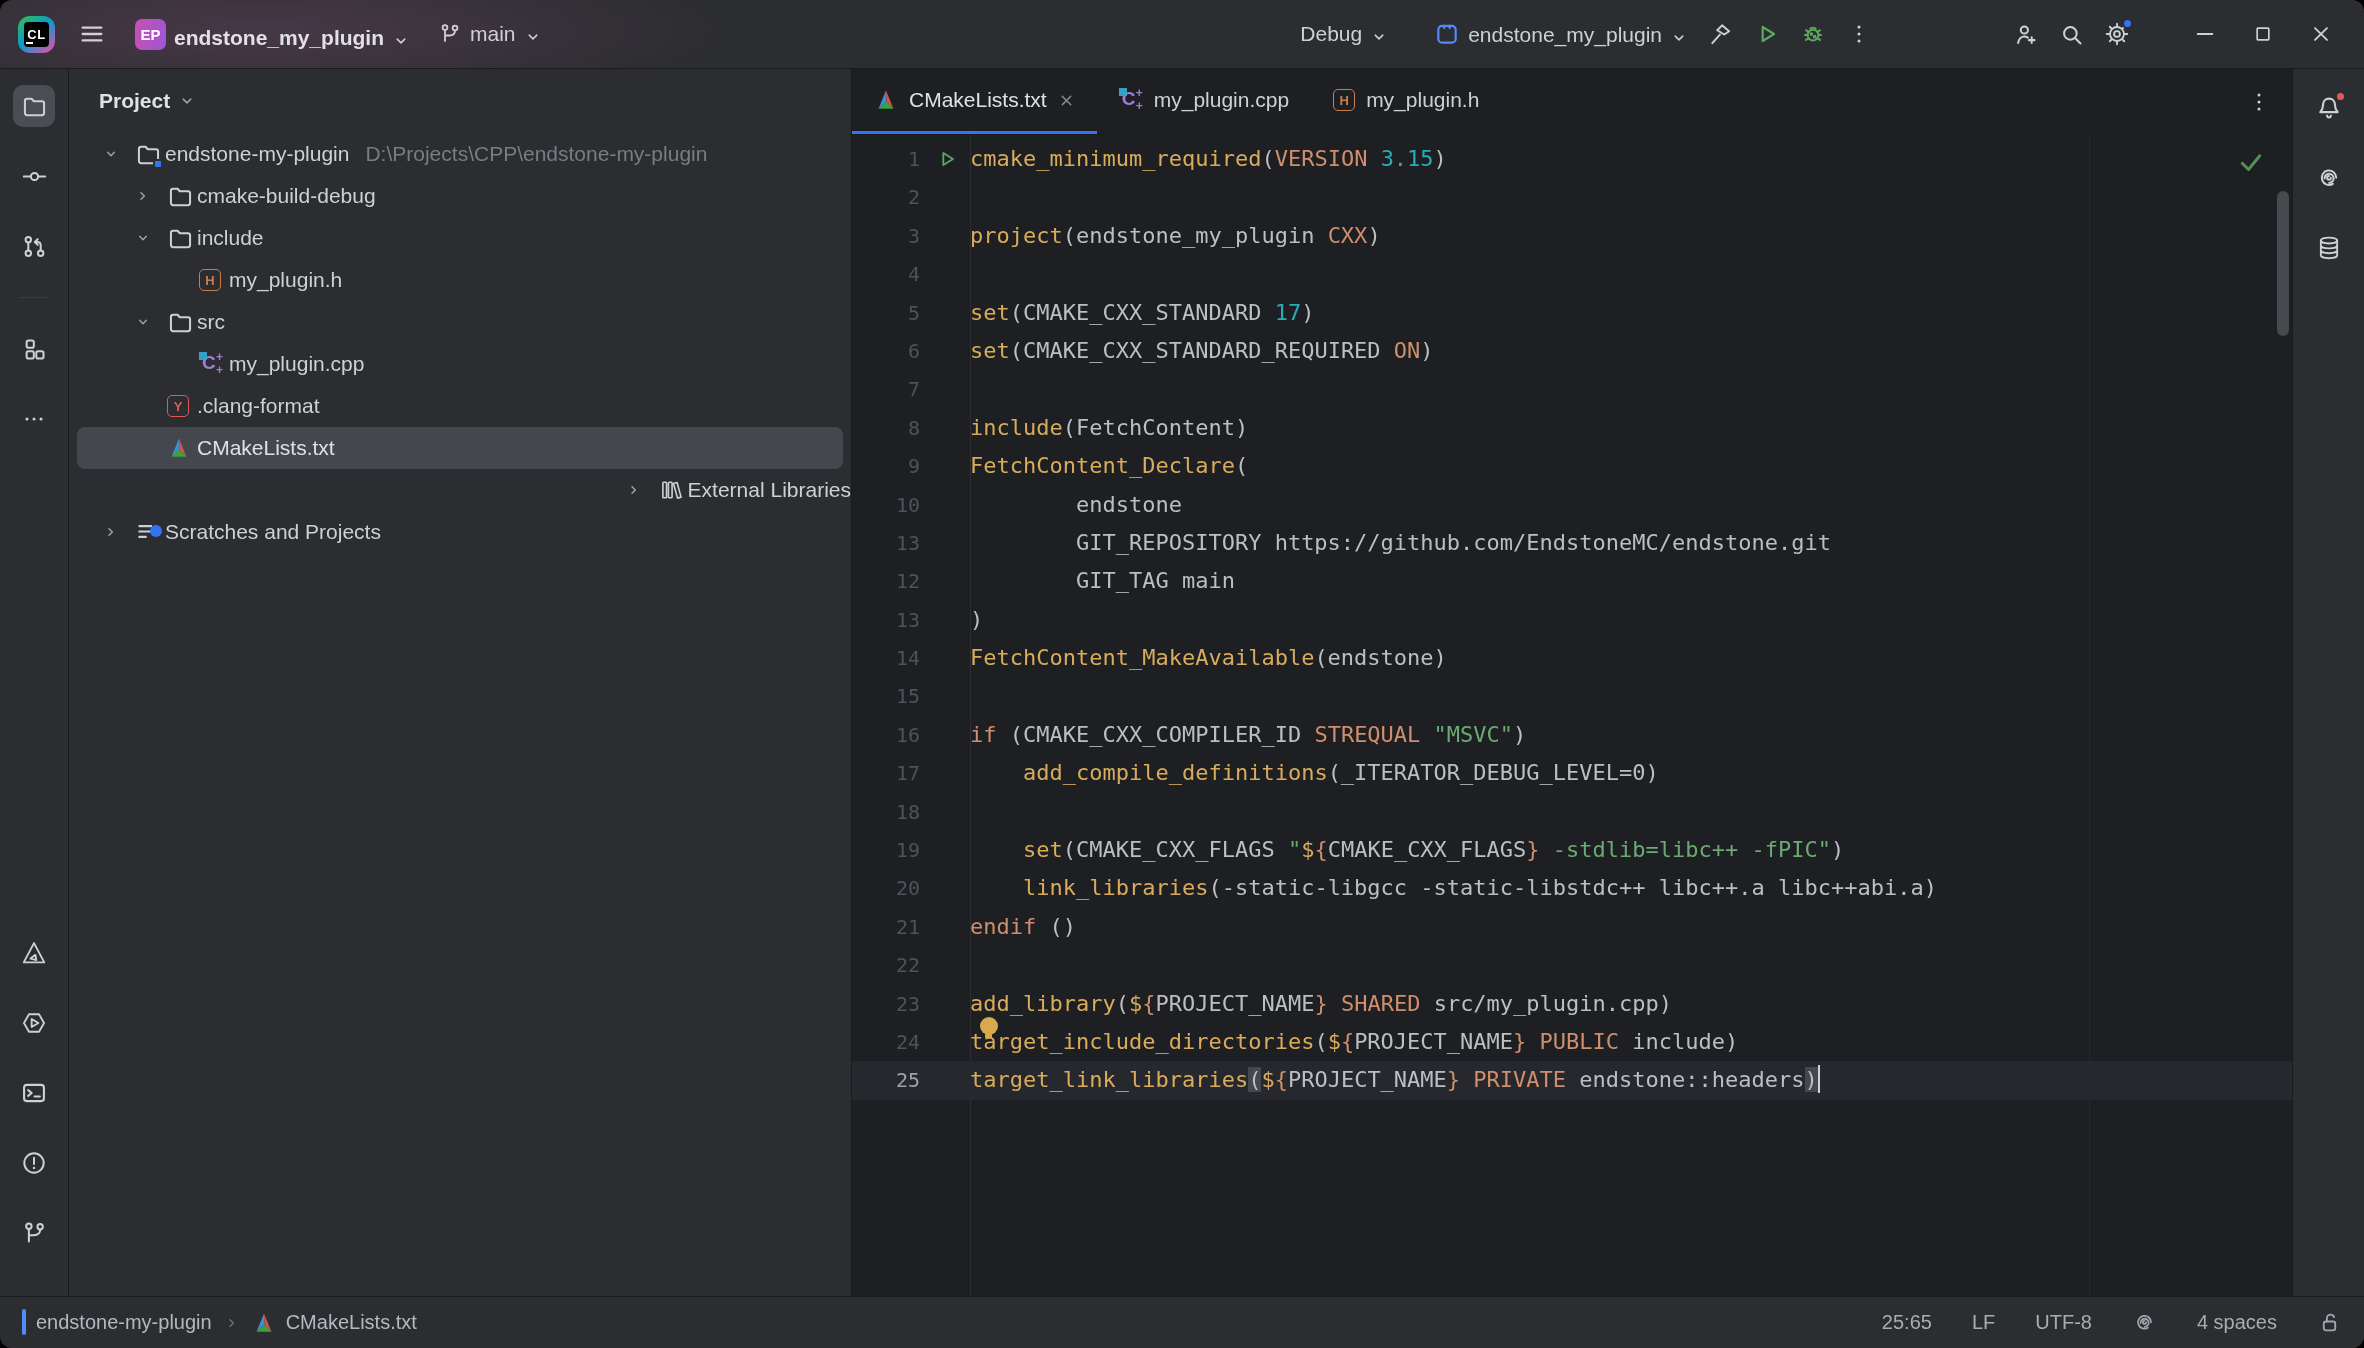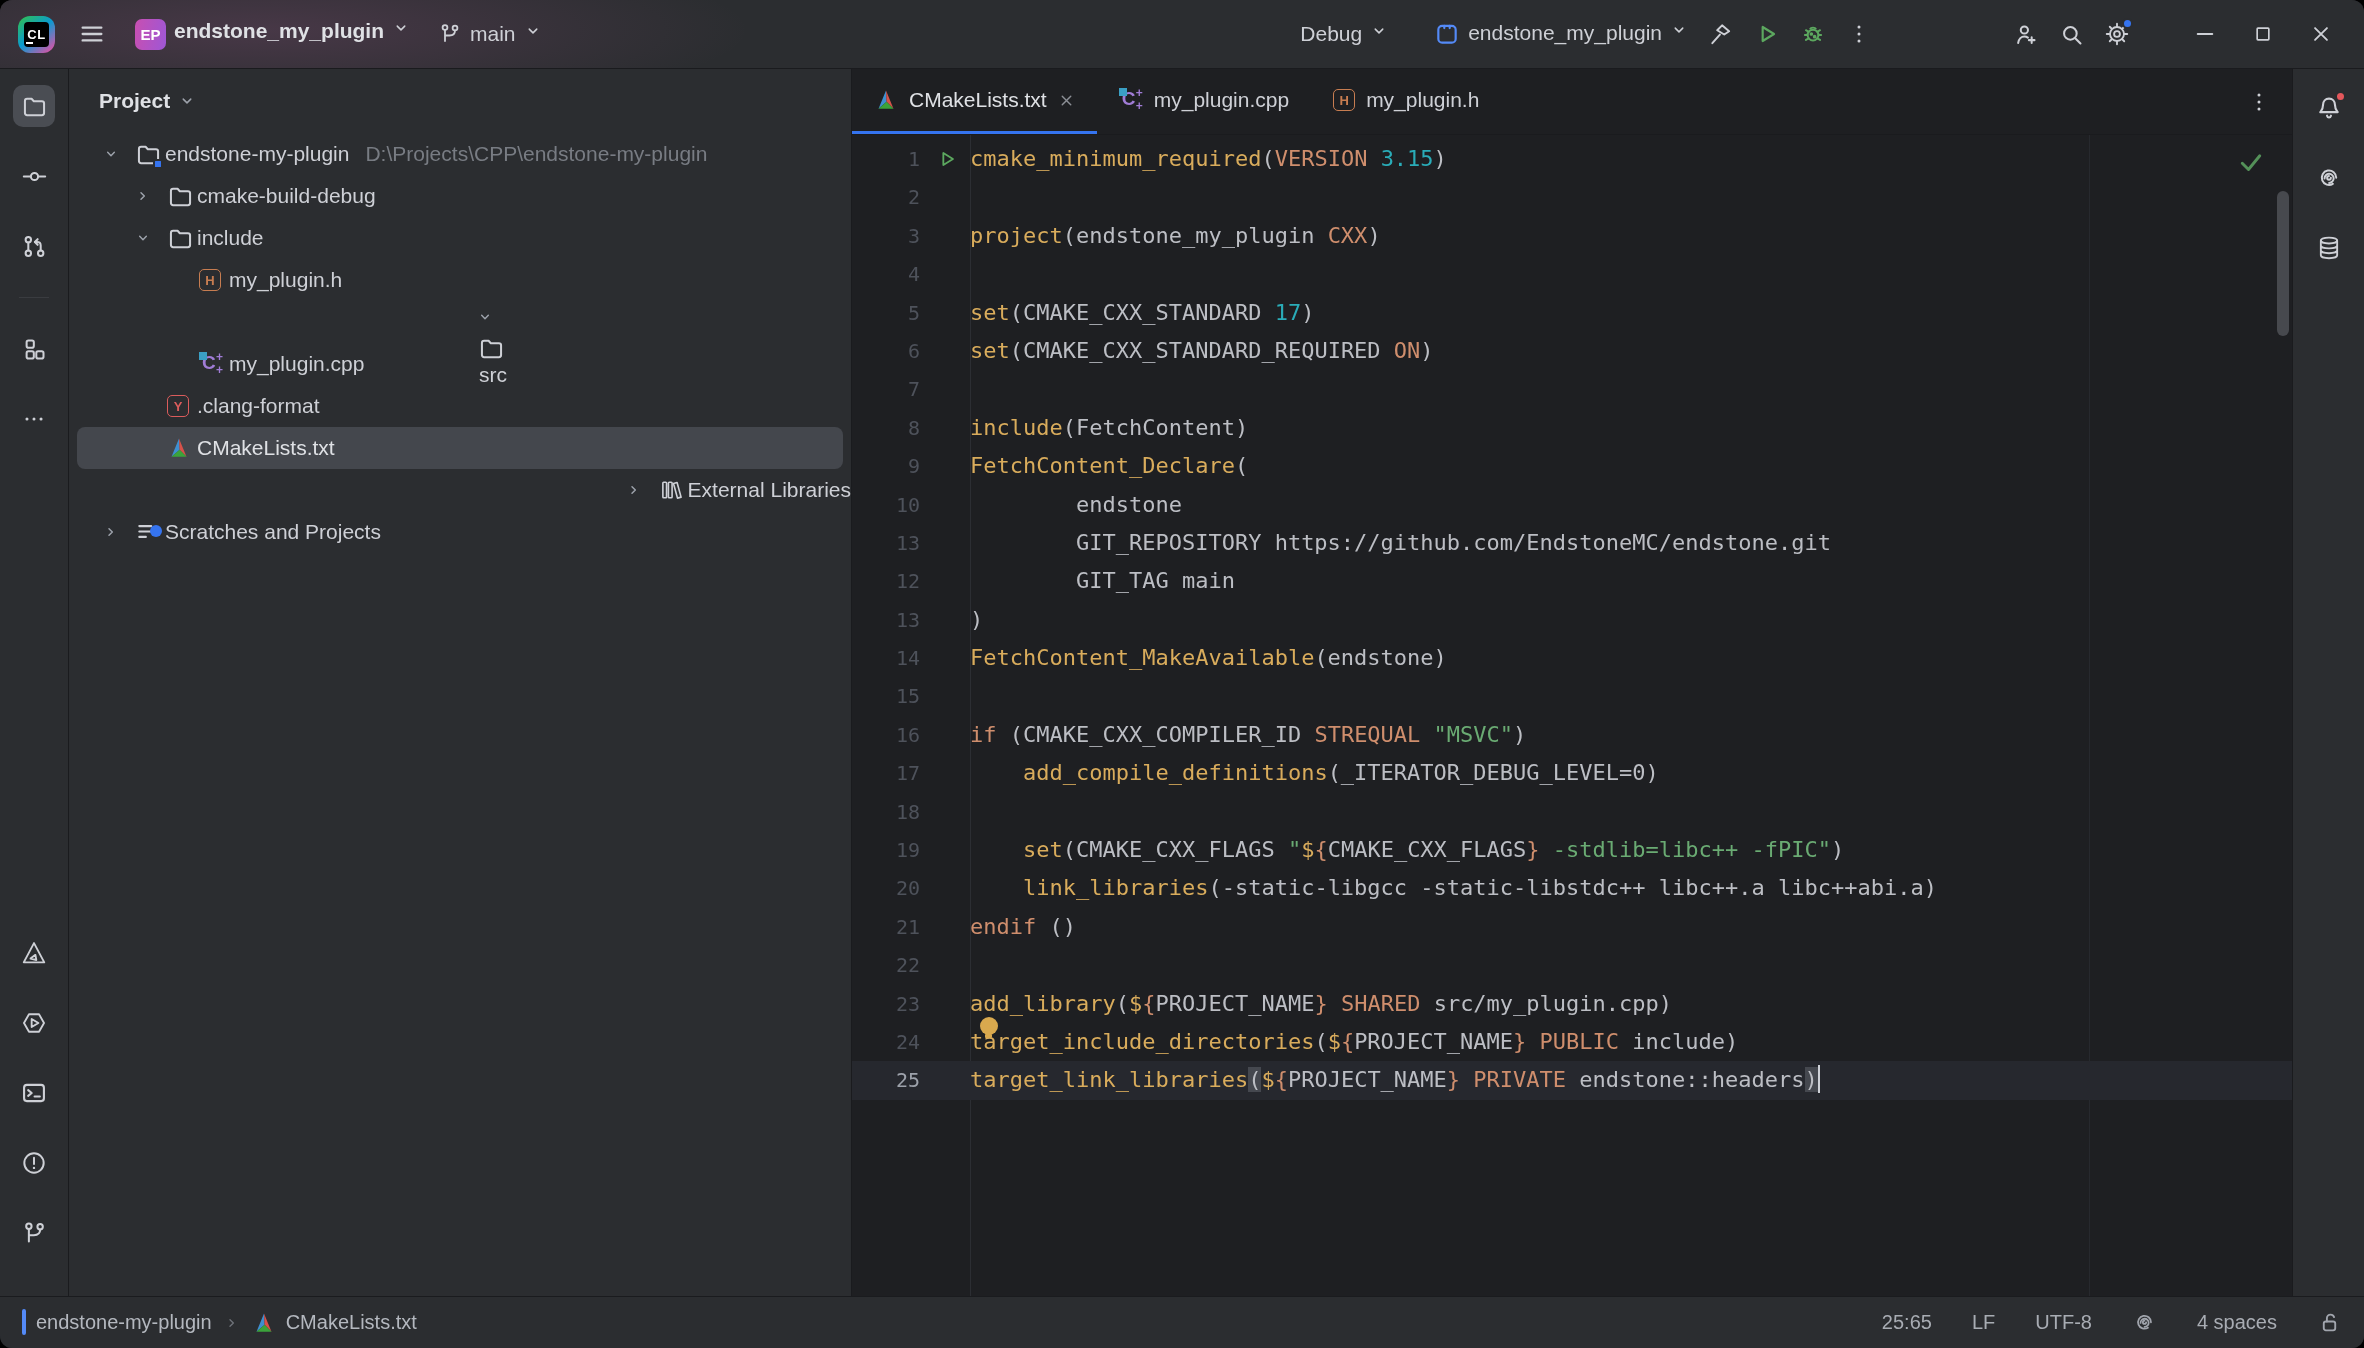--- a/index.html
+++ b/index.html
@@ -11,21 +11,21 @@
   }
   *{margin:0;padding:0;box-sizing:border-box}
   body{background:#000;width:2364px;height:1348px;font-family:"Liberation Sans",sans-serif;-webkit-font-smoothing:antialiased}
   .window{width:2364px;height:1348px;border-radius:12px;overflow:hidden;background:var(--editor);display:flex;flex-direction:column}
   svg{display:block}
   .ic{color:var(--text2)}
   
   .titlebar{height:69px;flex:0 0 69px;display:flex;align-items:center;background:
     radial-gradient(700px 120px at 260px 30px, rgba(173,94,152,.22), rgba(173,94,152,0) 70%), var(--chrome);
     border-bottom:1px solid var(--border);padding:0 14px 0 18px;color:var(--text2);font-size:21px}
-  .tb-btn{display:flex;align-items:flex-start;gap:8px;padding:8px 10px;border-radius:8px;cursor:default}
+  .tb-btn{display:flex;align-items:flex-end;gap:8px;padding:8px 10px;border-radius:8px;cursor:default}
   .app-logo{width:37px;height:37px;border-radius:12px;background:linear-gradient(140deg,#2FBE57 5%,#0a9ad0 48%,#E051A6 95%);position:relative;margin-right:14px}
   .app-logo .inner{position:absolute;inset:6px;background:#000;border-radius:4px;color:#fff;font-size:13px;font-weight:bold;display:flex;align-items:center;justify-content:center;letter-spacing:.5px}
   .app-logo .dash{position:absolute;left:8px;bottom:9px;width:7px;height:2px;background:#fff}
   .proj-badge{width:31px;height:31px;border-radius:7px;background:linear-gradient(100deg,#C84FB1,#9E57D6);color:#fff;font-weight:bold;font-size:15px;display:flex;align-items:center;justify-content:center}
   .tb-name{color:var(--text1);font-weight:600}
   .chev{flex:0 0 auto}
   .tb-run{margin-left:auto;display:flex;align-items:center}
   .tb-sep-gap{width:26px}
   .cfg-icon{position:relative}
   .tb-iconbtn{width:46px;height:46px;display:flex;align-items:center;justify-content:center;border-radius:8px;position:relative}
@@ -399,21 +399,21 @@
             </span>
             <span class="tw-label">include</span>
           </div>
           <div class="tree-row" style="padding-left: 98px;">
             <span class="tw-chev"></span>
             <span class="tw-icon ic">
               <span class="badge badge-h">H</span>
             </span>
             <span class="tw-label">my_plugin.h</span>
           </div>
-          <div class="tree-row" style="padding-left: 66px; flex-direction: column;">
+          <div class="tree-row" style="padding-left: 66px;">
             <span class="tw-chev">
               <span class="ic" style="color:#9DA2AB">
                 <svg width="16" height="16" viewBox="0 0 24 24" fill="none" stroke="currentColor" stroke-width="2.2" stroke-linecap="round" stroke-linejoin="round">
                   <path d="M7 9.5l5 5 5-5"></path>
                 </svg>
               </span>
             </span>
             <span class="tw-icon ic">
               <svg width="27" height="27" viewBox="0 0 24 24" fill="none" stroke="currentColor" stroke-width="1.8" stroke-linecap="round" stroke-linejoin="round">
                 <path d="M3.5 7c0-1.1.8-1.9 1.9-1.9h4l2 2.2h7.2c1.1 0 1.9.8 1.9 1.9v8.6c0 1.1-.8 1.9-1.9 1.9H5.4c-1.1 0-1.9-.8-1.9-1.9z"></path>

